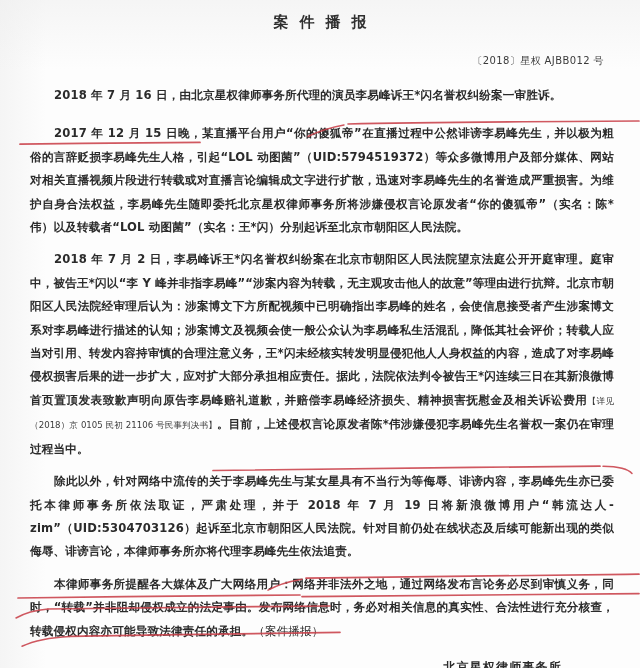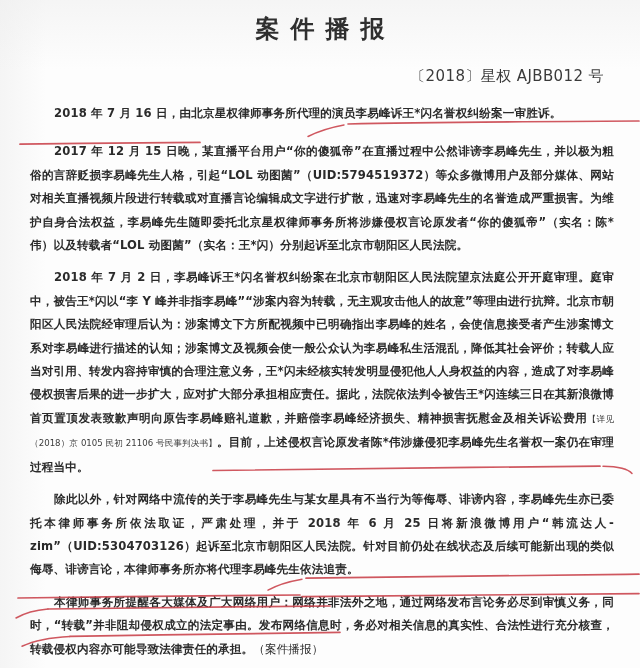--- a/index.html
+++ b/index.html
@@ -34,32 +34,32 @@
     z-index: 0;
   }
   .layer {
     position: relative;
     z-index: 2;
   }
 
   #doc-title {
     text-align: center;
     font-family: "DejaVu Sans", "Liberation Sans", sans-serif;
-    font-size: 24px;
+    font-size: 15px;
     font-weight: 700;
     letter-spacing: 11px;
     color: #2f2f2f;
     padding-top: 13px;
     text-indent: 11px;
   }
 
   #doc-number {
     text-align: right;
     font-family: "DejaVu Sans", "Liberation Sans", sans-serif;
-    font-size: 15px;
+    font-size: 10px;
     color: #3a3a3a;
     padding-right: 36px;
     padding-top: 22px;
     letter-spacing: 0.4px;
   }
 
   #body-text {
     padding: 16px 26px 0 30px;
   }
 
@@ -121,21 +121,21 @@
     <div id="doc-number">〔2018〕星权 AJBB012 号</div>
 
     <div id="body-text">
 
       <p class="para tight">2018 年 7 月 16 日，由北京星权律师事务所代理的演员李易峰诉王*闪名誉权纠纷案一审胜诉。</p>
 
       <p class="para">2017 年 12 月 15 日晚，某直播平台用户“你的傻狐帝”在直播过程中公然诽谤李易峰先生，并以极为粗俗的言辞贬损李易峰先生人格，引起“LOL 动图菌”（UID:5794519372）等众多微博用户及部分媒体、网站对相关直播视频片段进行转载或对直播言论编辑成文字进行扩散，迅速对李易峰先生的名誉造成严重损害。为维护自身合法权益，李易峰先生随即委托北京星权律师事务所将涉嫌侵权言论原发者“你的傻狐帝”（实名：陈*伟）以及转载者“LOL 动图菌”（实名：王*闪）分别起诉至北京市朝阳区人民法院。</p>
 
       <p class="para"><span>2018 年 7 月 2 日，李易峰诉王*闪名誉权纠纷案在北京市朝阳区人民法院望京法庭公开开庭审理。庭审中，被告王*闪以“李 Y 峰并非指李易峰”“涉案内容为转载，无主观攻击他人的故意”等理由进行抗辩。北京市朝阳区人民法院经审理后认为：涉案博文下方所配视频中已明确指出李易峰的姓名，会使信息接受者产生涉案博文系对李易峰进行描述的认知；涉案博文及视频会使一般公众认为李易峰私生活混乱，降低其社会评价；转载人应当对引用、转发内容持审慎的合理注意义务，王*闪未经核实转发明显侵犯他人人身权益的内容，造成了对李易峰侵权损害后果的进一步扩大，应对扩大部分承担相应责任。据此，法院依法判令被告王*闪连续三日在其新浪微博首页置顶发表致歉声明向原告李易峰赔礼道歉，并赔偿李易峰经济损失、精神损害抚慰金及相关诉讼费用</span><span class="cite">【详见（2018）京 0105 民初 21106 号民事判决书】</span><span class="tail-note">。目前，上述侵权言论原发者陈*伟涉嫌侵犯李易峰先生名誉权一案仍在审理过程当中。</span></p>
 
-      <p class="para">除此以外，针对网络中流传的关于李易峰先生与某女星具有不当行为等侮辱、诽谤内容，李易峰先生亦已委托本律师事务所依法取证，严肃处理，并于 2018 年 6 月 25 日将新浪微博用户“韩流达人-zim”（UID:5304703126）起诉至北京市朝阳区人民法院。针对目前仍处在线状态及后续可能新出现的类似侮辱、诽谤言论，本律师事务所亦将代理李易峰先生依法追责。</p>
+      <p class="para">除此以外，针对网络中流传的关于李易峰先生与某女星具有不当行为等侮辱、诽谤内容，李易峰先生亦已委托本律师事务所依法取证，严肃处理，并于 2018 年 7 月 19 日将新浪微博用户“韩流达人-zim”（UID:5304703126）起诉至北京市朝阳区人民法院。针对目前仍处在线状态及后续可能新出现的类似侮辱、诽谤言论，本律师事务所亦将代理李易峰先生依法追责。</p>
 
       <p class="para"><span>本律师事务所提醒各大媒体及广大网络用户：网络并非法外之地，通过网络发布言论务必尽到审慎义务，同时，“转载”并非阻却侵权成立的法定事由。发布网络信息时，务必对相关信息的真实性、合法性进行充分核查，转载侵权内容亦可能导致法律责任的承担。</span><span style="font-weight:500;">（案件播报）</span></p>
 
       <div id="signature">
         <div id="sign-firm">北京星权律师事务所</div>
 
       </div>
 
     </div>
   </div>

